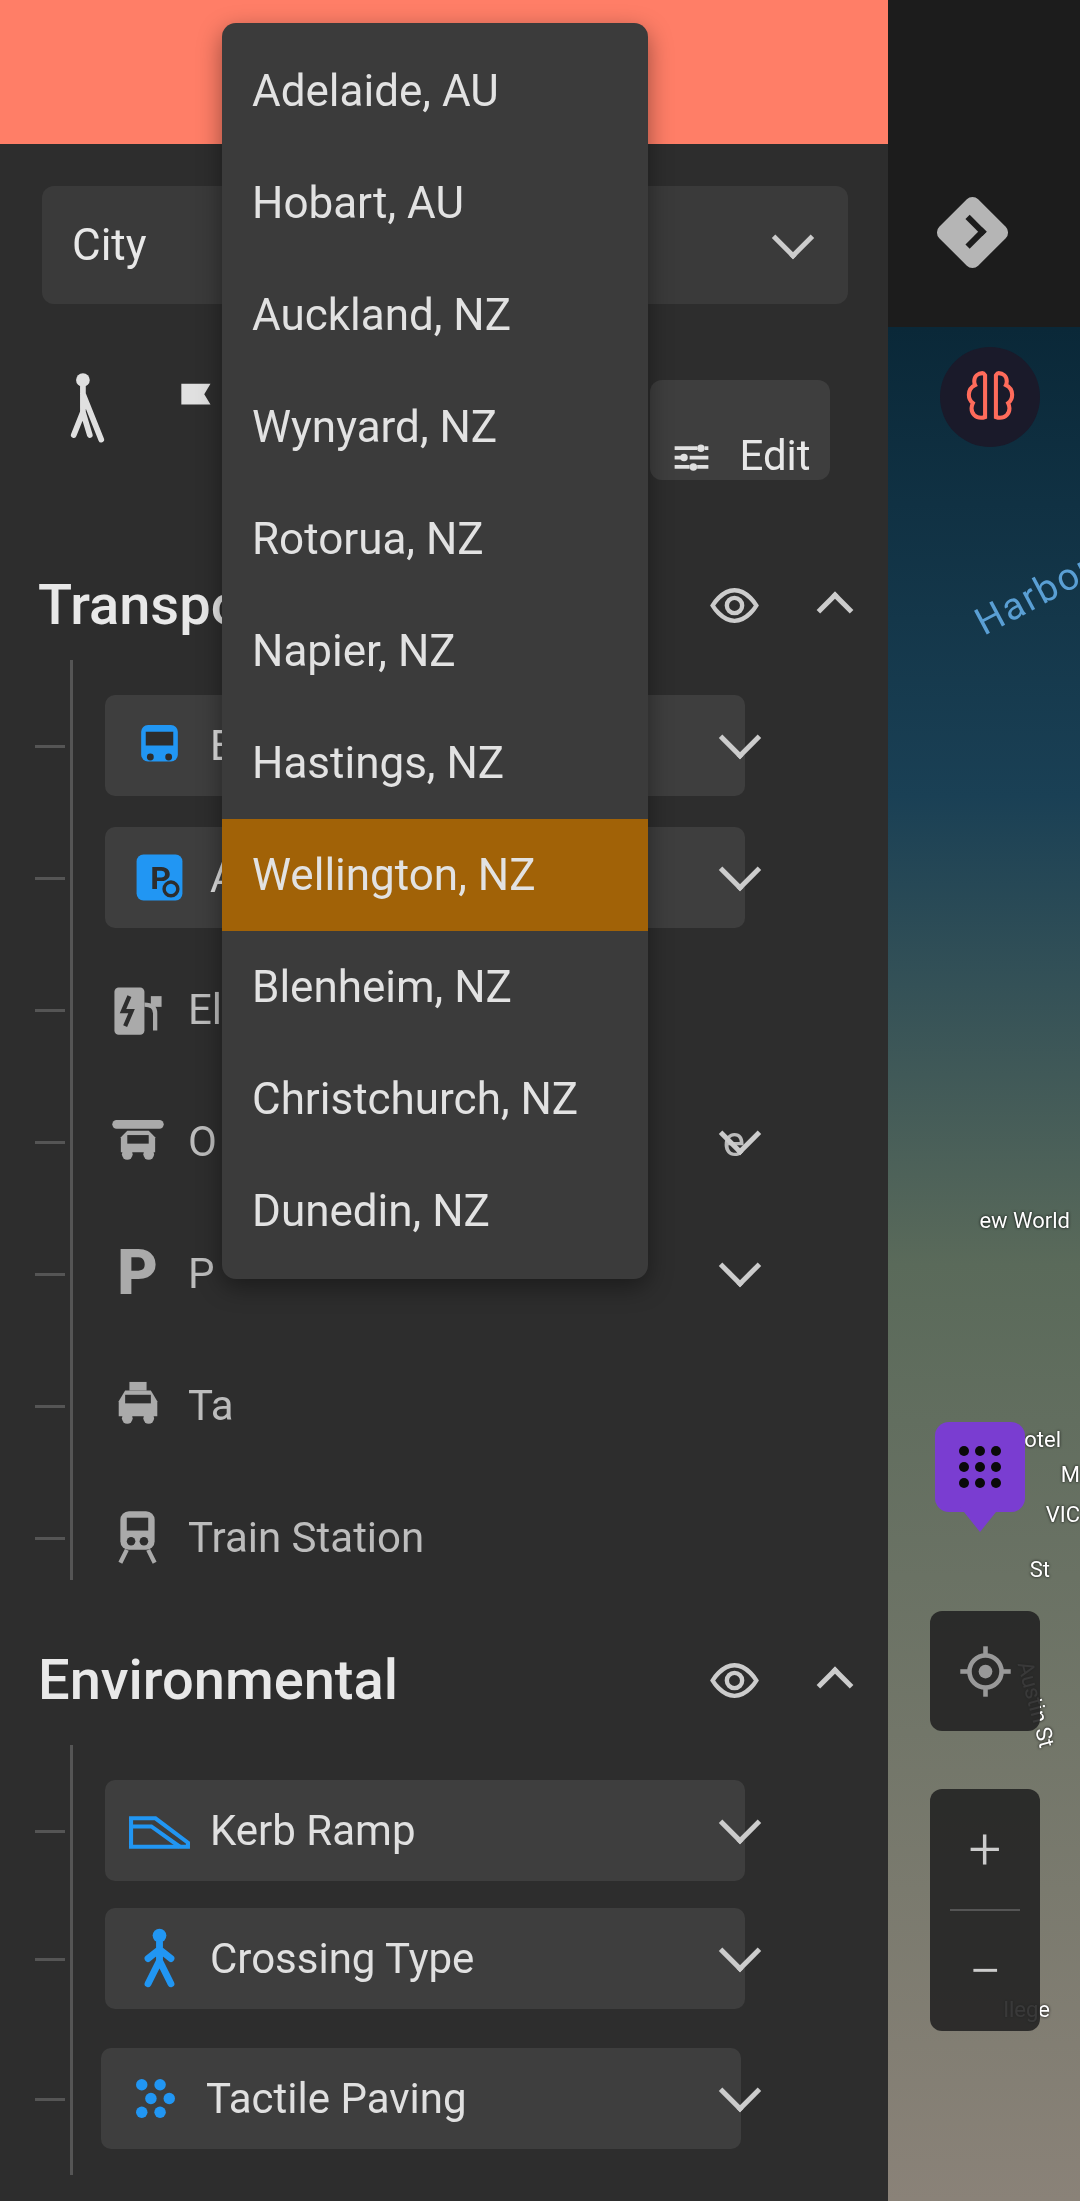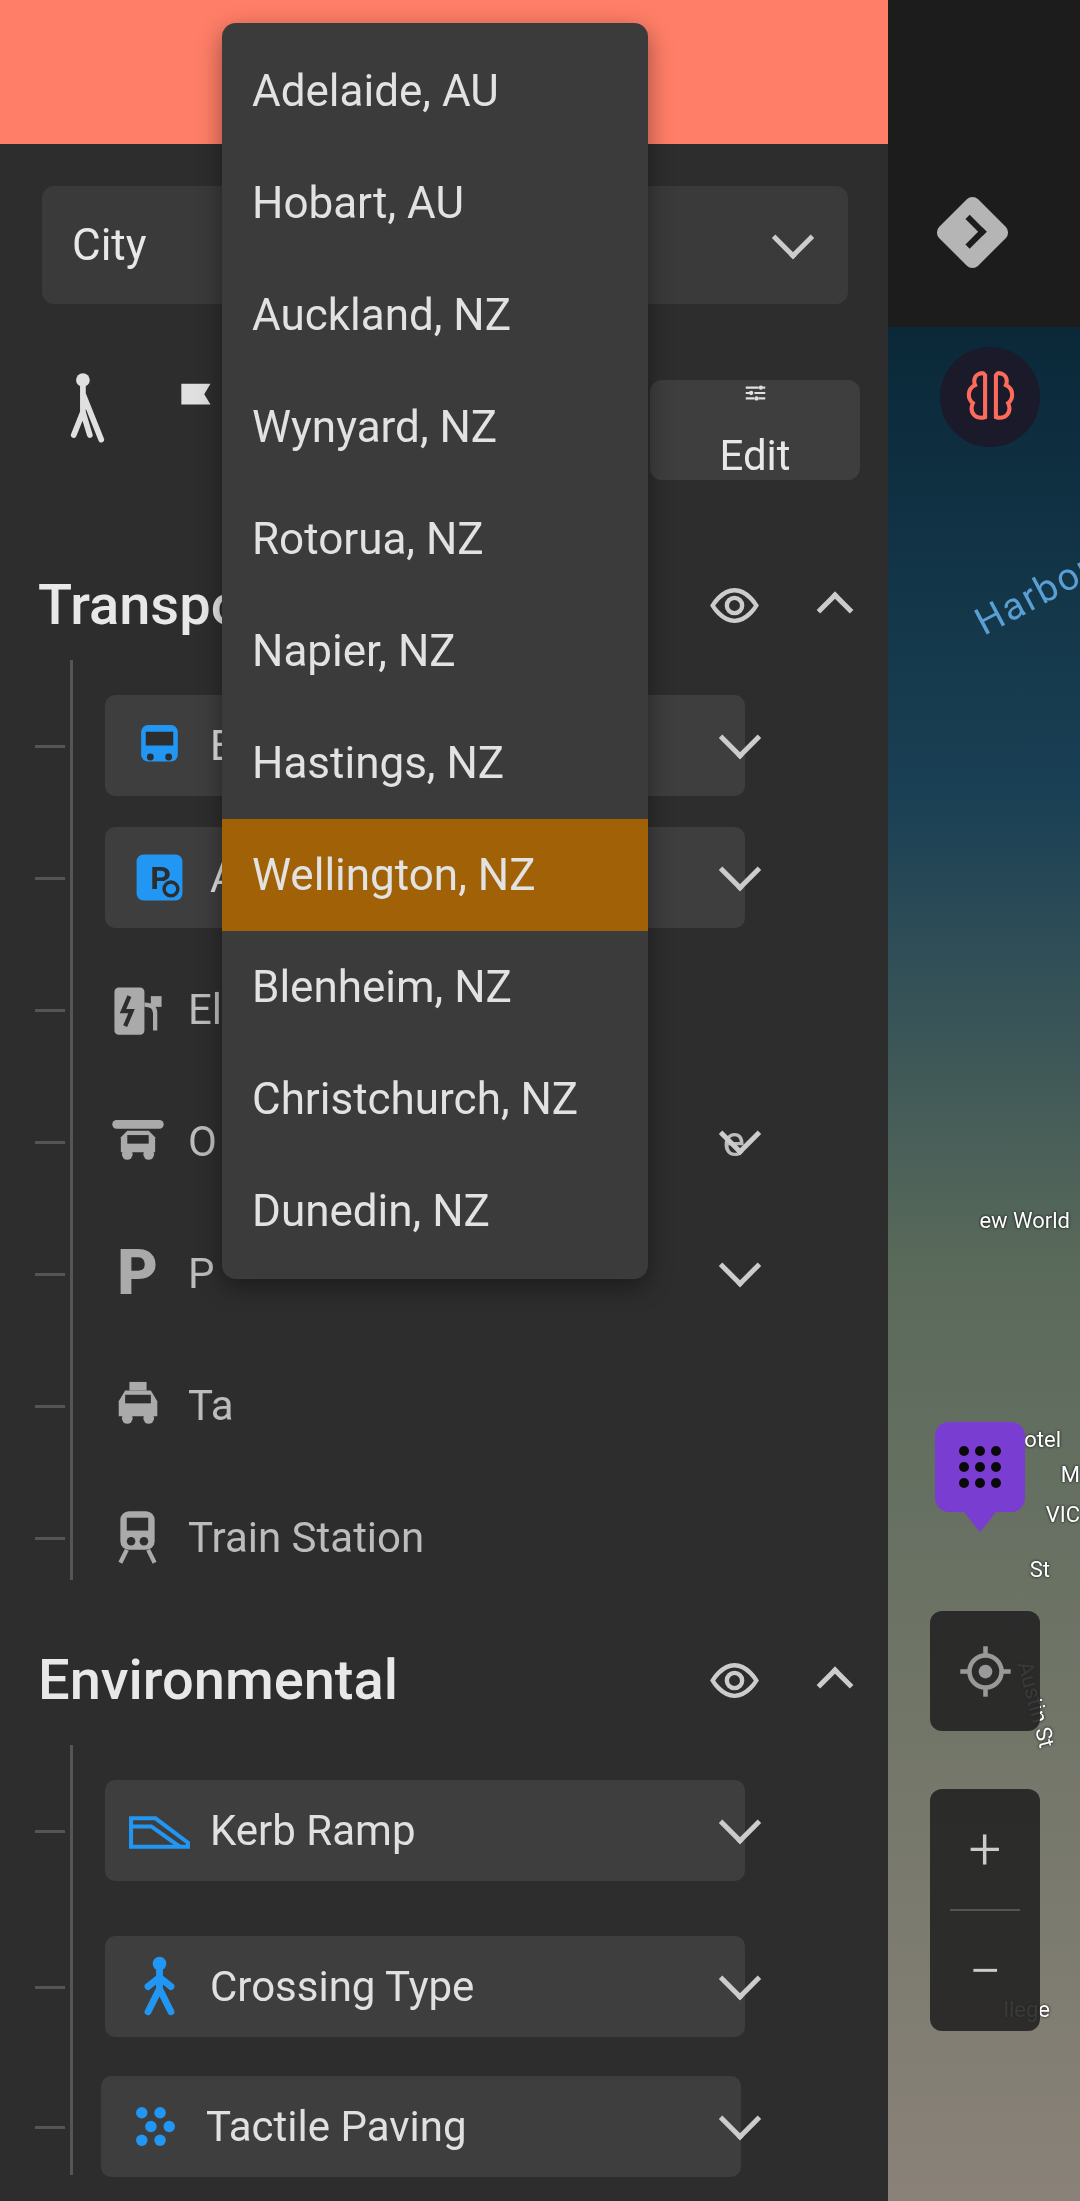--- a/index.html
+++ b/index.html
@@ -20,21 +20,21 @@
   
   
   .directions-icon { position: absolute; top: 205px; right: 80px; width: 55px; height: 55px; background: #b5b5b5; transform: rotate(45deg); border-radius: 8px; display: flex; align-items: center; justify-content: center; }
   .directions-icon::after { content: ''; width: 18px; height: 18px; border-top: 6px solid #1c1c1c; border-right: 6px solid #1c1c1c; transform: rotate(0deg); margin-left: -5px; margin-top: 2px; }
   
   
   .persona-row { position: absolute; top: 370px; left: 60px; display: flex; gap: 55px; align-items: center; }
   .persona-icon { width: 55px; height: 75px; display: flex; align-items: center; justify-content: center; color: #e0e0e0; }
   
   
-  .edit-btn { position: absolute; top: 380px; left: 650px; width: 210px; height: 100px; background: #3e3e3e; border-radius: 12px; display: flex; align-items: center; justify-content: center; gap: 25px; flex-direction: column; }
+  .edit-btn { position: absolute; top: 380px; left: 650px; width: 180px; height: 100px; background: #3e3e3e; border-radius: 12px; display: flex; align-items: flex-end; justify-content: center; gap: 25px; }
   .edit-btn-label { color: #e8e8e8; font-size: 42px; }
   
   
   .section-heading { color: #e8e8e8; font-size: 56px; font-weight: 500; display: flex; align-items: center; }
   .section-row { position: absolute; left: 38px; width: 810px; display: flex; align-items: center; justify-content: space-between; }
   .section-actions { display: flex; gap: 60px; align-items: center; }
   
   
   .tree-container { position: absolute; left: 70px; }
   .tree-line { position: absolute; left: 0; top: 0; bottom: 0; width: 3px; background: #555; }
@@ -292,21 +292,21 @@
             <div class="tree-item-icon">
               <svg width="70" height="45" viewBox="0 0 32 20">
                 <path d="M2 4 L14 4 L30 16 L30 18 L2 18 Z" fill="none" stroke="#2196f3" stroke-width="2"></path>
                 <path d="M2 8 L12 8 L26 18" stroke="#2196f3" stroke-width="2" fill="none"></path>
               </svg>
             </div>
             <span class="tree-item-label" style="color: rgb(224, 224, 224);">Kerb Ramp</span>
           </div>
           <span class="tree-item-chev"><span class="chev-down"></span></span>
         </div>
-        <div class="tree-item" style="margin-top: 56px;">
+        <div class="tree-item" style="margin-top: 28px;">
           <div class="tree-item-chip">
             <div class="tree-item-icon">
               <svg width="55" height="65" viewBox="0 0 24 28">
                 <circle cx="12" cy="4" r="3" fill="#2196f3"></circle>
                 <path d="M12 7 L12 15 M12 10 L7 14 M12 10 L17 14 M12 15 L7 25 M12 15 L17 25" stroke="#2196f3" stroke-width="3" stroke-linecap="round"></path>
               </svg>
             </div>
             <span class="tree-item-label" style="color: rgb(224, 224, 224);">Crossing Type</span>
           </div>
           <span class="tree-item-chev"><span class="chev-down"></span></span>

